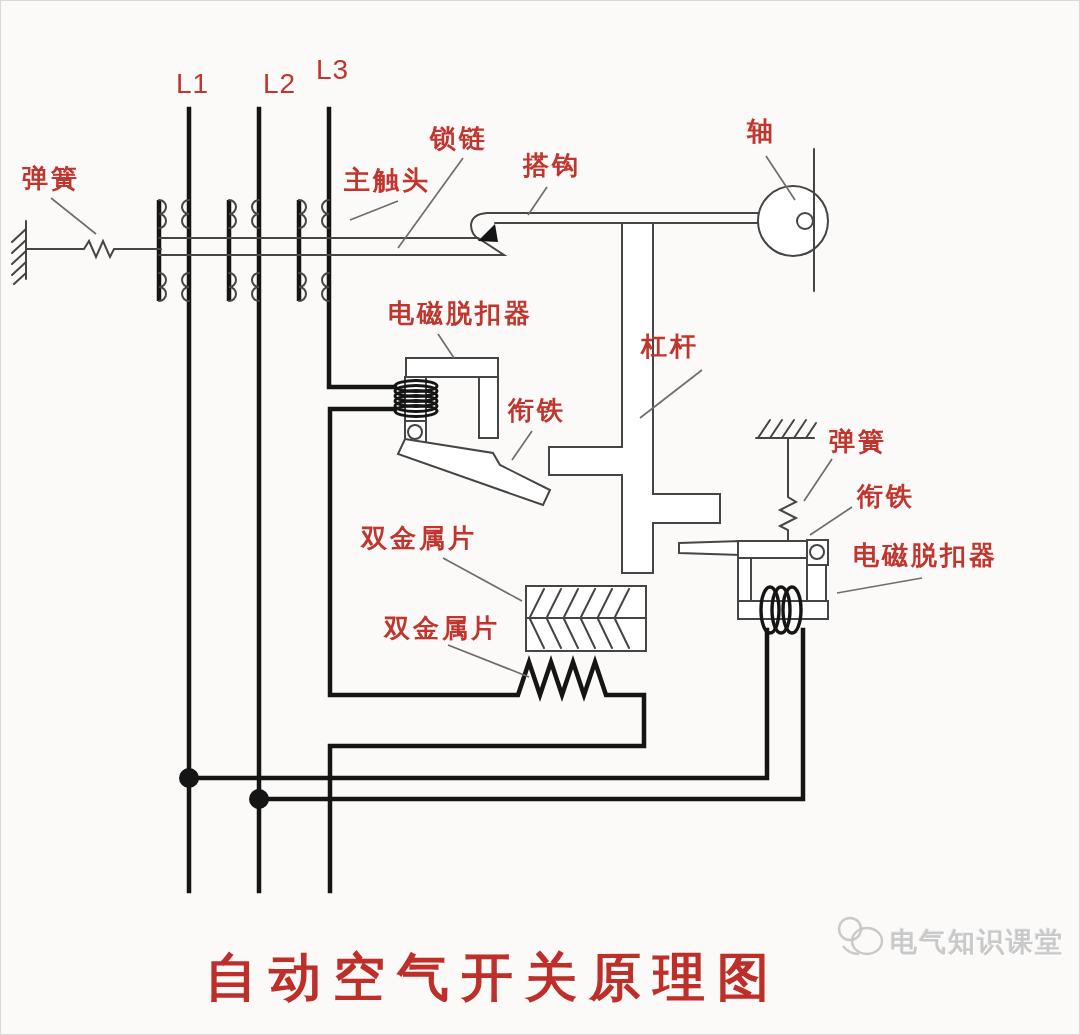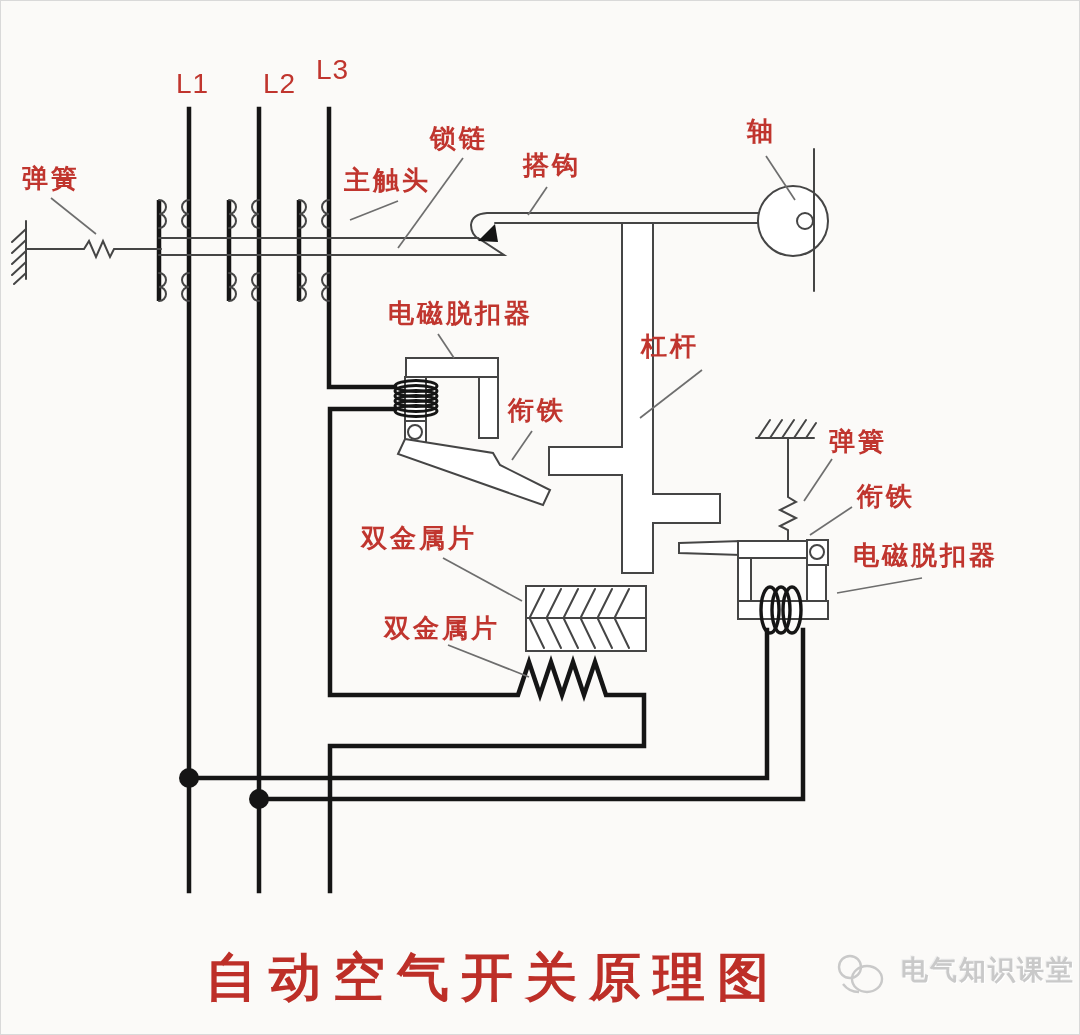--- a/index.html
+++ b/index.html
@@ -21,21 +21,21 @@
   .t2f{stroke:var(--outline-gray);stroke-width:2;fill:#ffffff;}
   .fillb{fill:var(--wire-black);stroke:none;}
   .p  {stroke:var(--pointer-gray);stroke-width:1.7;fill:none;}
   
   .lbl{position:absolute;color:var(--label-red);font-weight:bold;font-size:26px;
        letter-spacing:3px;white-space:nowrap;line-height:1.1;}
   .phase{position:absolute;color:var(--label-red);font-weight:normal;font-size:28px;
        font-family:"Liberation Sans",sans-serif;letter-spacing:1px;}
   .title{position:absolute;left:204px;top:942px;color:var(--title-red);font-size:52px;
        font-weight:bold;letter-spacing:12px;white-space:nowrap;}
-  .wm{position:absolute;left:834px;top:951px;display:flex;align-items:flex-start;gap:12px;}
+  .wm{position:absolute;left:834px;top:913px;display:flex;align-items:flex-end;gap:1px;}
   .wm-text{color:var(--watermark-gray);font-size:27px;font-weight:bold;letter-spacing:2px;
        text-shadow:1px 1px 0 #ffffff,-1px -1px 0 #efefef;white-space:nowrap;}
 </style>
 </head>
 <body>
 
 <div class="stage">
 
   <svg class="draw" width="1080" height="1035" viewBox="0 0 1080 1035">
 

